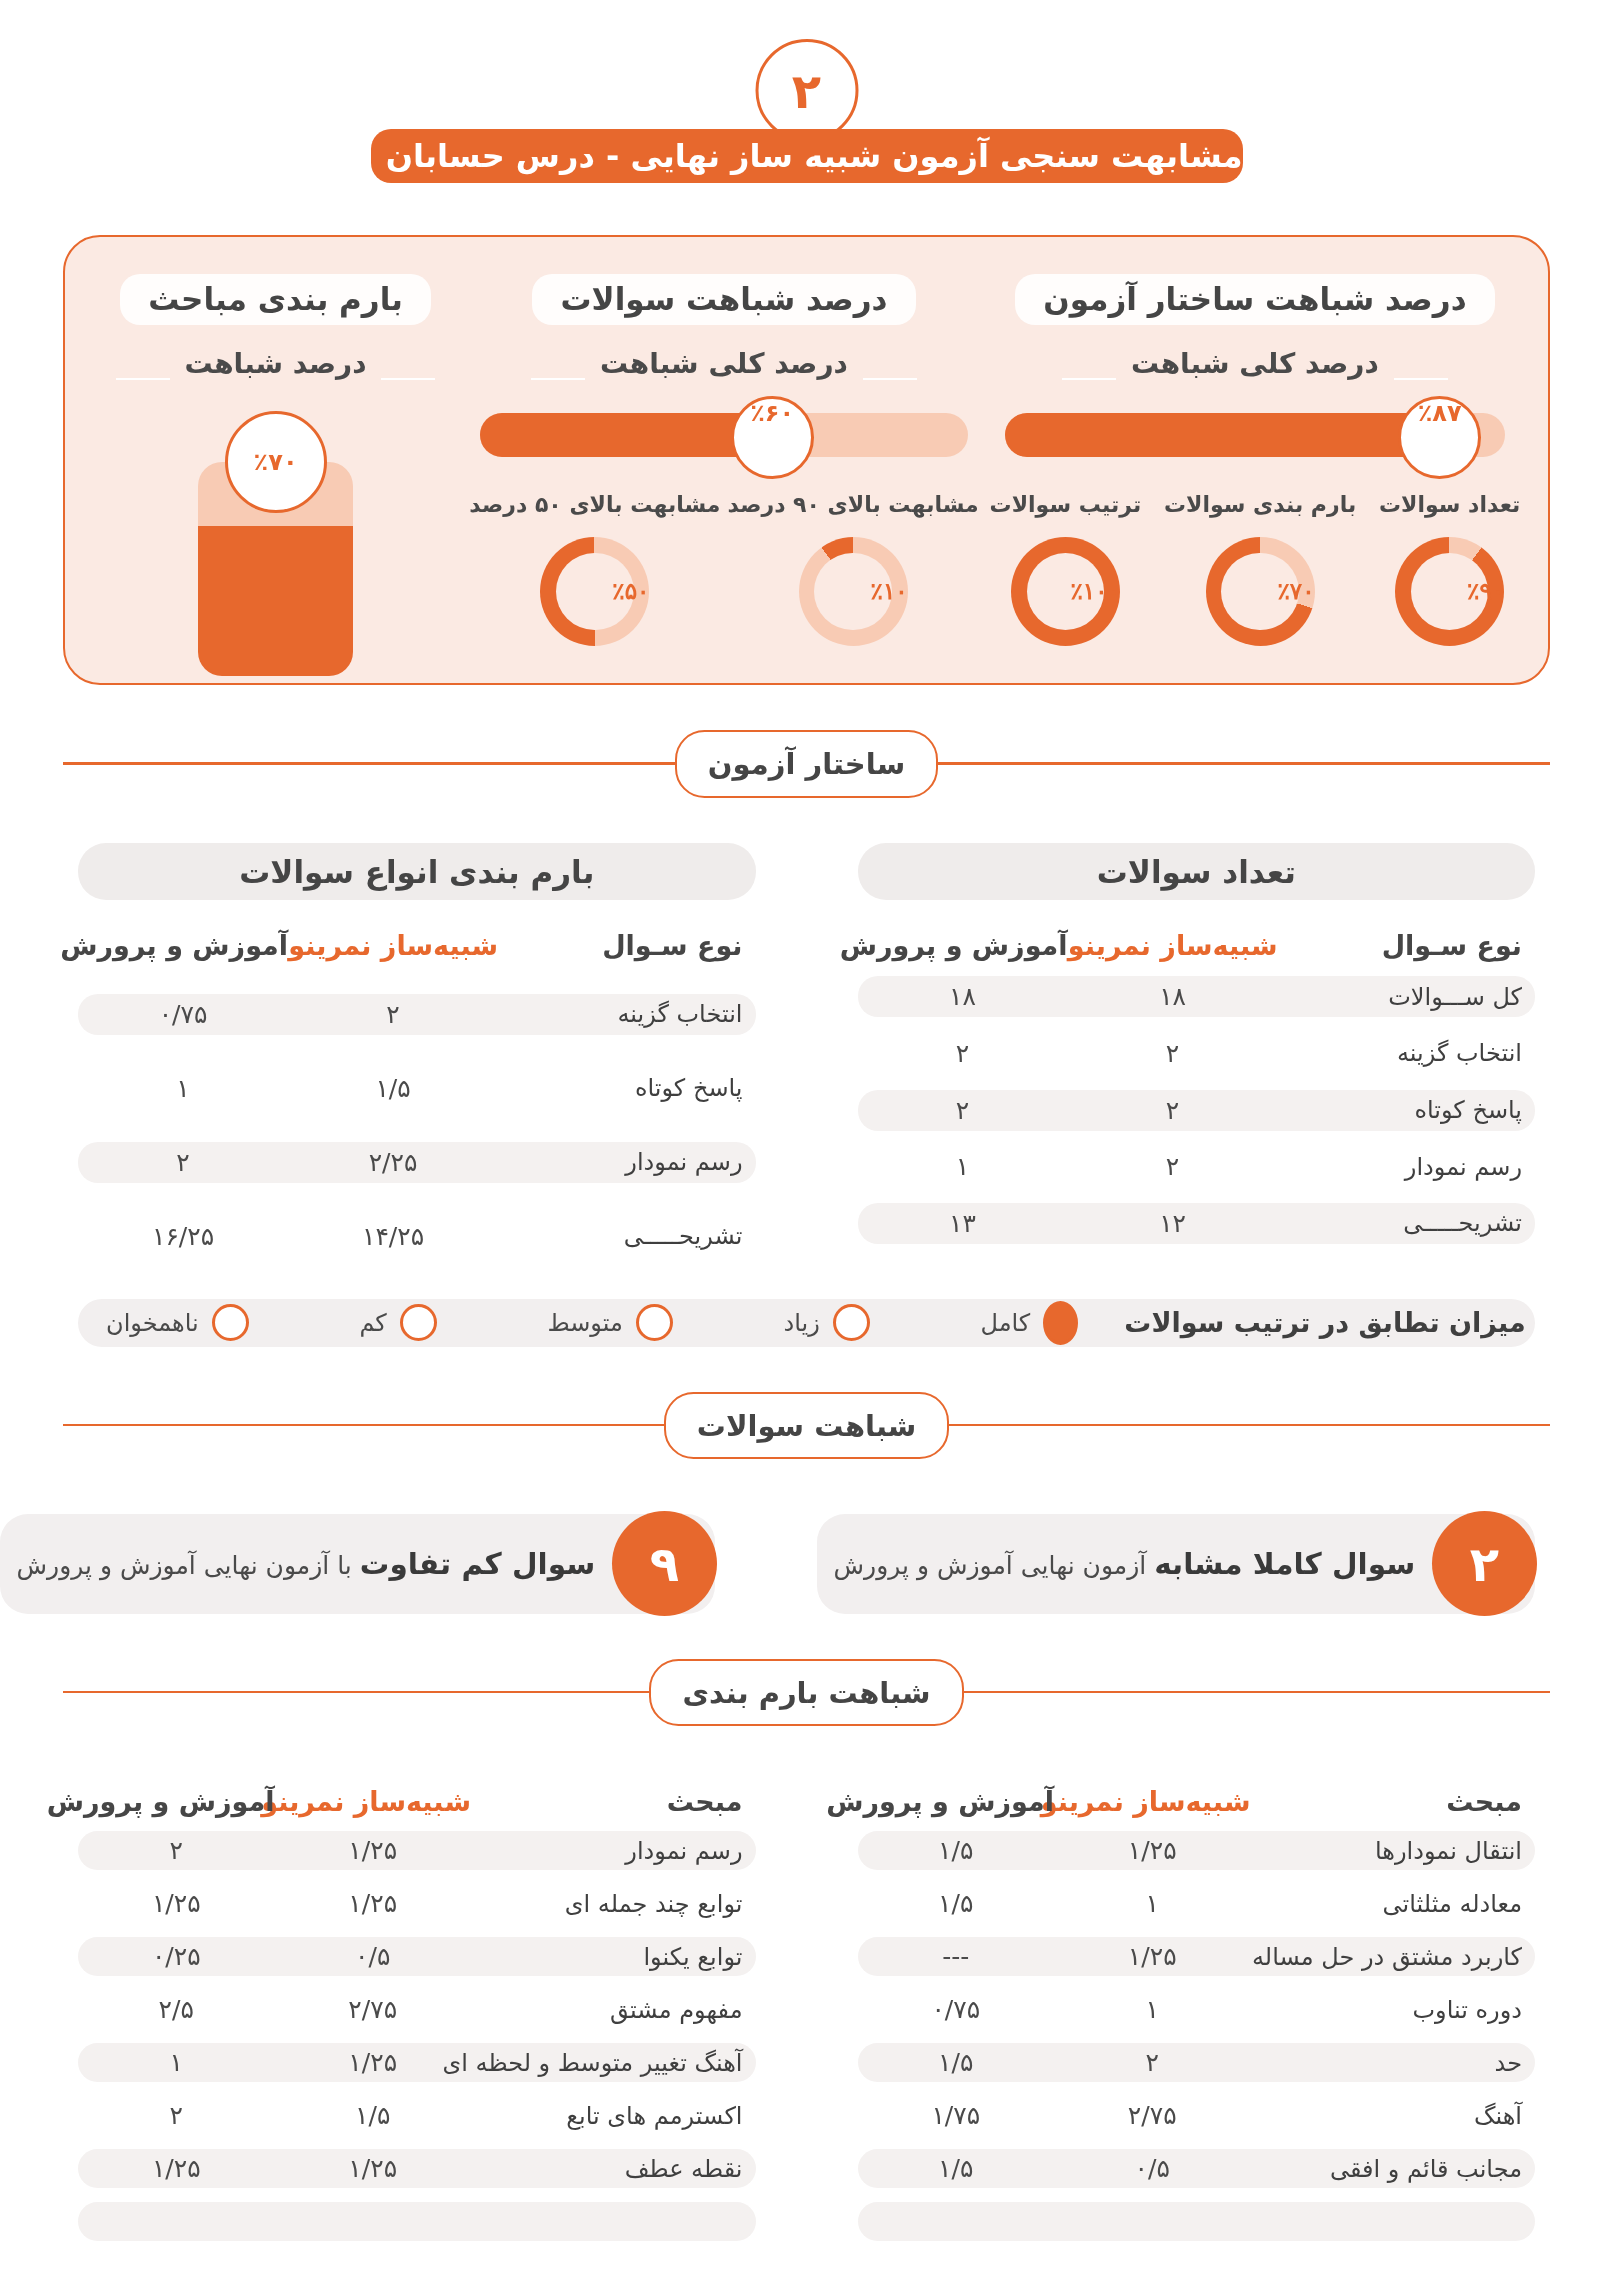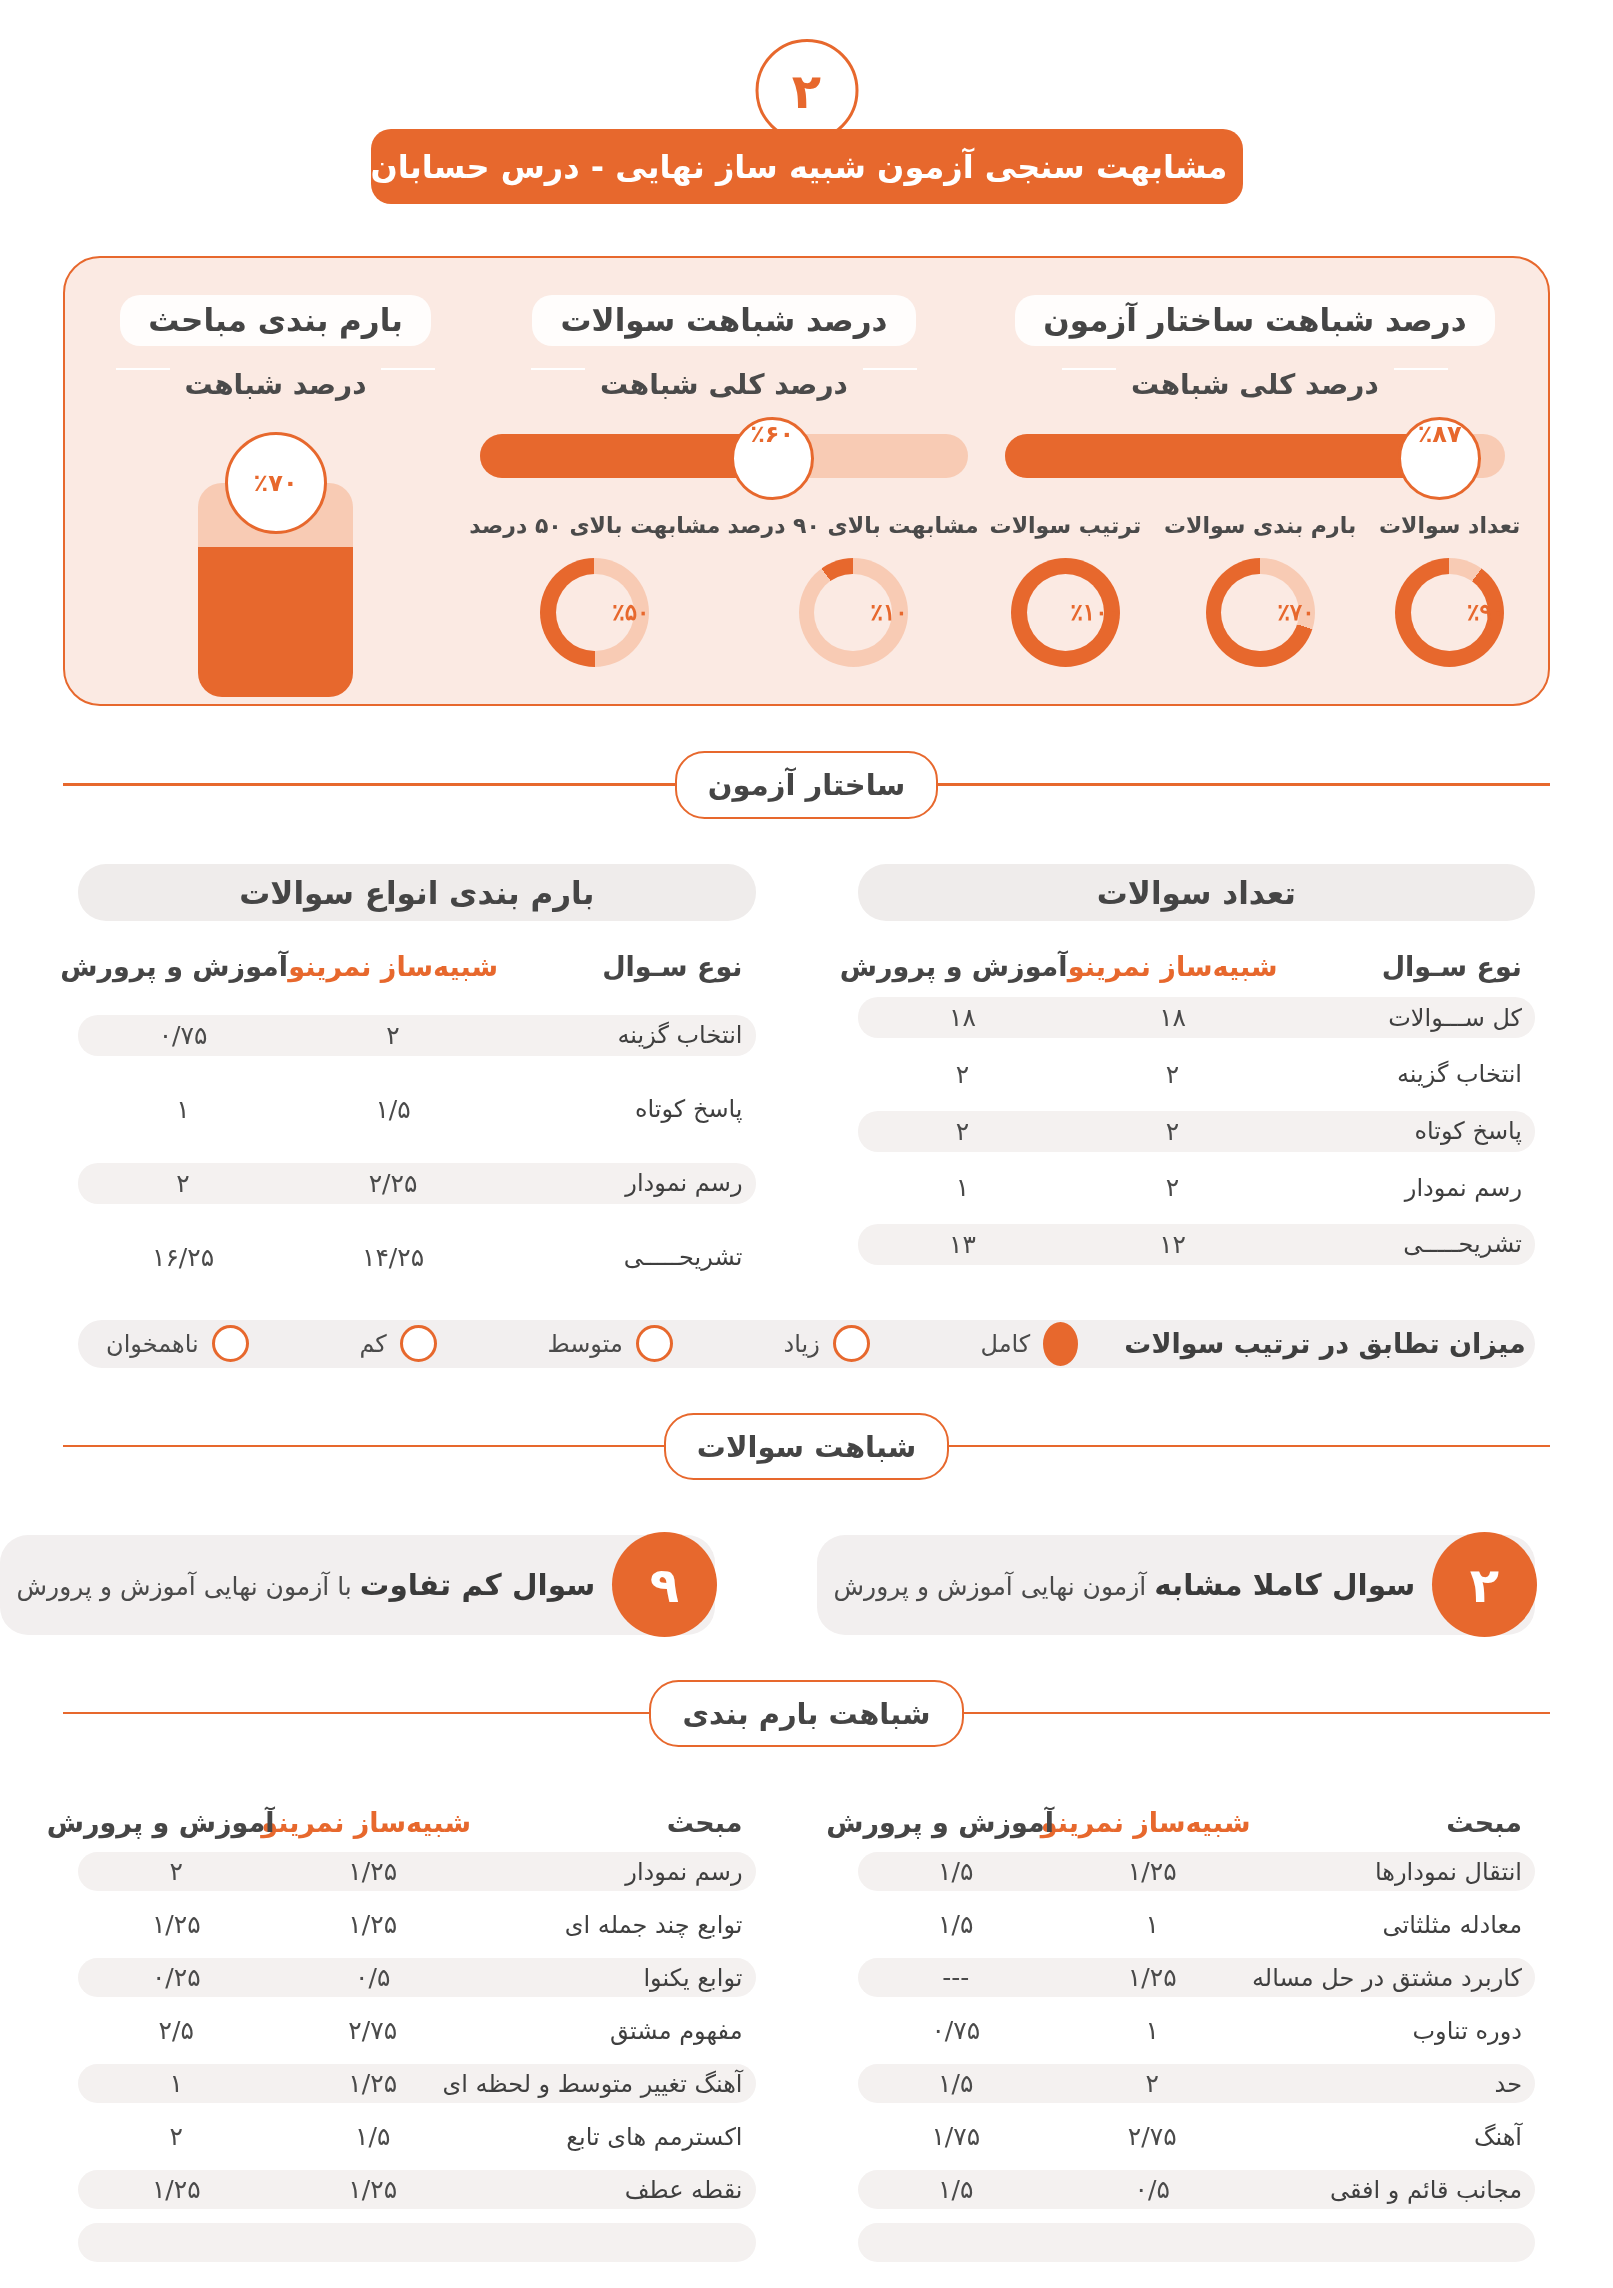--- a/index.html
+++ b/index.html
@@ -12,32 +12,32 @@
     --ink2:#4a4a4a;
   }
   *{margin:0;padding:0;box-sizing:border-box;}
   body{background:#ffffff;font-family:"DejaVu Sans",sans-serif;}
   .page{width:1613px;height:2289px;margin:0 auto;background:#fff;position:relative;direction:rtl;color:var(--ink);overflow:hidden;}
 
   
   .top-badge{position:absolute;top:39px;left:50%;transform:translateX(-50%);width:103px;height:103px;background:#fff;
     border:3.7px solid var(--orange);border-radius:50%;display:flex;align-items:center;justify-content:center;
     font-size:48px;font-weight:bold;color:var(--orange);z-index:1;}
-  .banner{position:relative;z-index:2;margin:129px auto 0;width:872px;height:75px;background:var(--orange);
-    border-radius:20px;display:flex;align-items:center;justify-content:flex-end;color:#fff;font-size:32px;font-weight:bold;}
+  .banner{position:relative;z-index:2;margin:129px auto 0;width:872px;height:54px;background:var(--orange);
+    border-radius:20px;display:flex;align-items:center;justify-content:flex-start;color:#fff;font-size:32px;font-weight:bold;}
 
   
   .panel{margin:52px 63px 0;height:450px;background:var(--panel);border:2.8px solid var(--orange);border-radius:37px;
     display:flex;padding:37px 24px 37px;}
   .stat-col{display:flex;flex-direction:column;align-items:center;}
   .col-structure{width:37.5%;}
   .col-questions{width:36.5%;}
   .col-topics{width:26%;}
   .stat-title{background:rgba(255,255,255,.88);border-radius:20px;padding:7.4px 28px;font-size:31px;font-weight:bold;color:#454545;white-space:nowrap;}
-  .stat-sub{margin-top:22px;display:flex;align-items:flex-start;gap:14.8px;font-size:28px;font-weight:bold;color:var(--ink2);}
+  .stat-sub{margin-top:22px;display:flex;align-items:flex-end;gap:14.8px;font-size:28px;font-weight:bold;color:var(--ink2);}
   .stat-sub::before,.stat-sub::after{content:"";width:54px;height:1.8px;background:#fff;}
   .hbar{direction:ltr;position:relative;width:93%;height:50px;margin-top:33px;}
   .hbar-track{position:absolute;inset:0;background:var(--track);border-radius:26px;}
   .hbar-fill{position:absolute;top:0;bottom:0;left:0;background:var(--orange);border-radius:26px;}
   .hbar-badge{position:absolute;top:-16.6px;width:83px;height:83px;background:#fff;border:3.7px solid var(--orange);
     border-radius:50%;display:flex;align-items:flex-start;justify-content:center;font-size:24px;font-weight:bold;color:var(--orange);}
   .donut-row{display:flex;width:100%;justify-content:space-between;margin-top:35px;padding:0 3.7px;}
   .donut-row.two{justify-content:space-around;}
   .donut-item{display:flex;flex-direction:column;align-items:center;}
   .donut-label{font-size:22px;font-weight:bold;color:var(--ink2);white-space:nowrap;}

